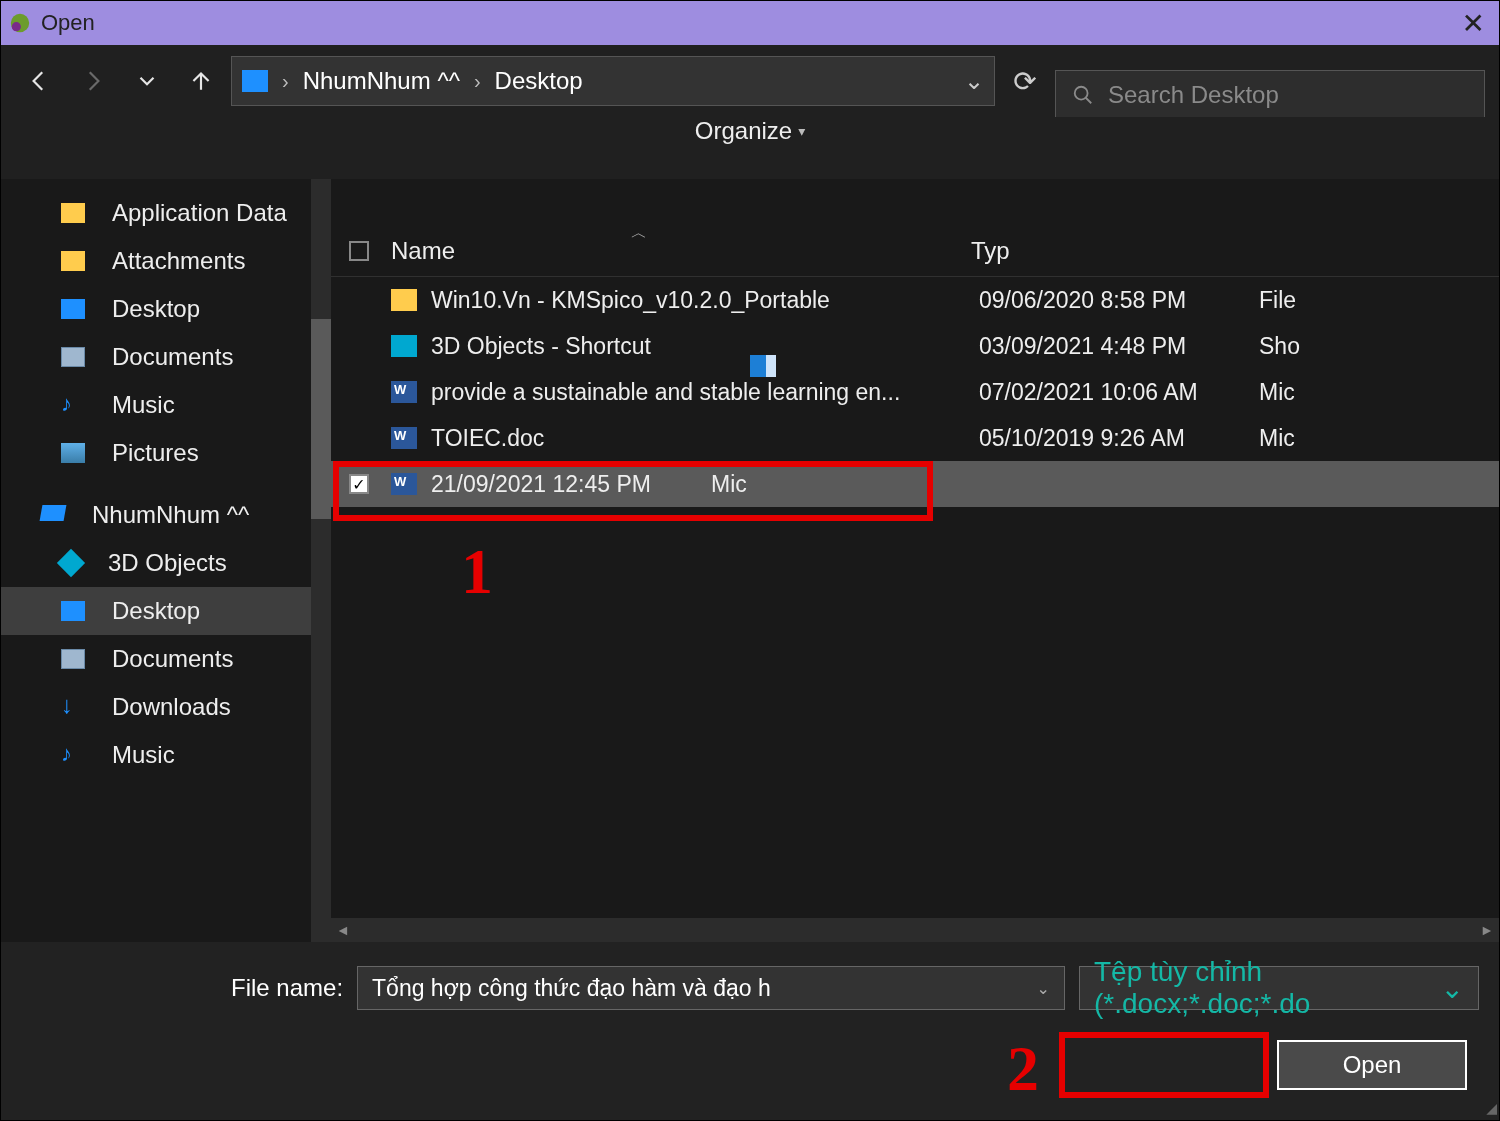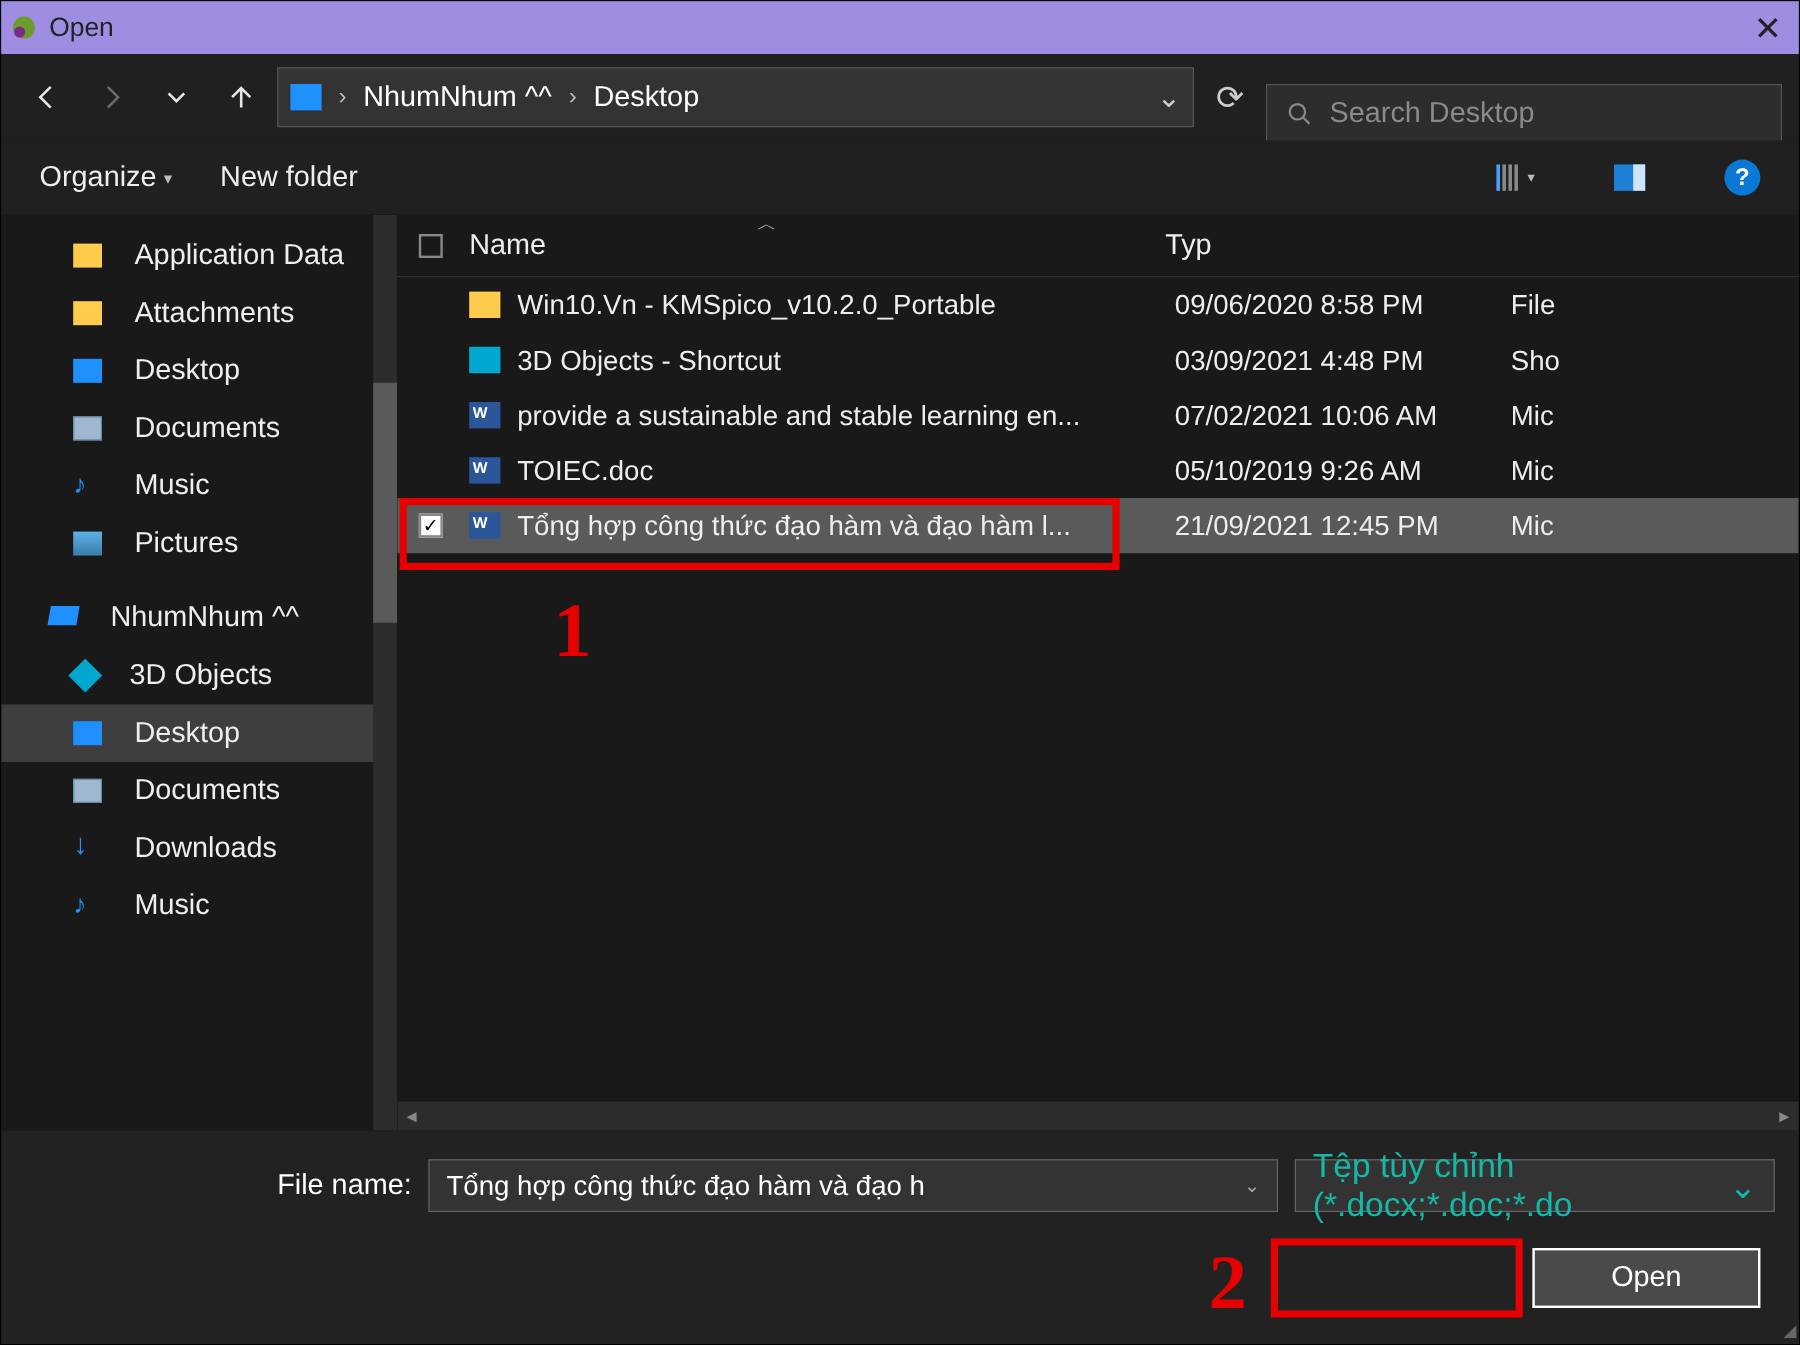--- a/index.html
+++ b/index.html
@@ -22,21 +22,21 @@
 .breadcrumb { flex: 1; height: 50px; background: #333; display: flex; align-items: center; padding: 0 10px; gap: 14px; font-size: 24px; border: 1px solid #555; }
 .breadcrumb .thispc { width: 26px; height: 22px; background: #1e90ff; display: inline-block; }
 .breadcrumb .sep { color: #bdbdbd; font-size: 20px; }
 .breadcrumb .crumb { color: #fff; white-space: nowrap; }
 .breadcrumb .dd { margin-left: auto; color: #ccc; }
 .refresh { width: 48px; height: 50px; display: flex; align-items: center; justify-content: center; background: transparent; color: #ccc; font-size: 28px; cursor: pointer; }
 .searchbox { width: 430px; height: 50px; background: #2d2d2d; border: 1px solid #555; display: flex; align-items: center; padding: 0 16px; gap: 14px; color: #8a8a8a; font-size: 24px; margin-top: 28px; }
 .searchbox svg { width: 22px; height: 22px; stroke: #8a8a8a; fill: none; stroke-width: 2; }
 
 
-.toolbar { height: 62px; display: flex; align-items: center; padding: 0 32px; gap: 40px; background: #202020; }
+.toolbar { height: 62px; display: flex; align-items: center; padding: 0 32px; gap: 40px; background: #202020; flex-direction: column; }
 .toolbtn { color: #eee; font-size: 24px; display: flex; align-items: center; gap: 6px; cursor: pointer; }
 .toolbtn .caret { font-size: 14px; color: #bbb; }
 .toolspacer { flex: 1; }
 .tool-icon { color: #ddd; display: flex; align-items: center; cursor: pointer; }
 .viewicon { display: inline-flex; gap: 2px; }
 .viewicon .col { width: 3px; height: 22px; background: #888; }
 .viewicon .col.b { background: #4aa0ff; }
 .paneicon { width: 26px; height: 22px; background: #1d7fd6; position: relative; }
 .paneicon::after { content: ""; position: absolute; right: 0; top: 0; width: 10px; height: 100%; background: #cfe4fa; }
 .helpicon { width: 30px; height: 30px; border-radius: 50%; background: #0a78d4; color: #fff; display: flex; align-items: center; justify-content: center; font-size: 20px; font-weight: bold; }
@@ -60,21 +60,21 @@
 .sidebar .ico.pc::before { content: ""; position: absolute; width: 24px; height: 16px; background: #1e90ff; top: 0; transform: skewX(-10deg); }
 .sidebar .ico.obj3d { width: 20px; height: 20px; background: #00a8d0; transform: rotate(45deg); }
 .sidebar .ico.down { background: transparent; position: relative; }
 .sidebar .ico.down::before { content: "↓"; color: #1e90ff; font-size: 24px; font-weight: bold; position: absolute; top: -6px; }
 .sidebar .chev { color: #aaa; font-size: 16px; margin-left: auto; }
 .sidebar .scroll { position: absolute; right: 0; top: 0; width: 20px; height: 100%; background: #2c2c2c; }
 .sidebar .scroll .thumb { position: absolute; width: 100%; height: 200px; top: 140px; background: #5a5a5a; }
 
 
 .filepane { flex: 1; display: flex; flex-direction: column; overflow: hidden; }
-.fileheader { display: flex; align-items: center; height: 52px; font-size: 24px; color: #eee; padding-left: 18px; border-bottom: 1px solid #303030; }
+.fileheader { display: flex; align-items: center; height: 52px; font-size: 24px; color: #eee; padding-left: 18px; border-bottom: 1px solid #303030; margin-top: 46px; }
 .fileheader .chk { width: 20px; height: 20px; border: 2px solid #888; margin-right: 22px; }
 .fileheader .colname { flex: 0 0 580px; position: relative; }
 .fileheader .colname .sort { position: absolute; left: 240px; top: -14px; color: #aaa; font-size: 16px; }
 .fileheader .coldate { flex: 0 0 280px; }
 .fileheader .coltype { flex: 1; }
 .filelist { flex: 1; overflow: hidden; position: relative; }
 .frow { display: flex; align-items: center; height: 46px; font-size: 23px; color: #eee; padding-left: 18px; }
 .frow.sel { background: #5a5a5a; }
 .frow .chk { width: 20px; height: 20px; border: 2px solid transparent; margin-right: 22px; display: flex; align-items: center; justify-content: center; font-size: 16px; color: #000; }
 .frow.sel .chk { border-color: #888; background: #fff; }
@@ -283,21 +283,20 @@
           <div class="frow">
             <span class="chk"></span>
             <span class="fico word"></span>
             <span class="fname">TOIEC.doc</span>
             <span class="fdate">05/10/2019 9:26 AM</span>
             <span class="ftype">Mic</span>
           </div>
           <div class="frow sel">
             <span class="chk">✓</span>
             <span class="fico word"></span>
-            <span class="fname">Tổng hợp công thức đạo hàm và đạo hàm l...</span>
             <span class="fdate">21/09/2021 12:45 PM</span>
             <span class="ftype">Mic</span>
           </div>
 
       <div class="redbox1" style="left:2px; top:184px; width:600px; height:60px;"></div>
           <div class="annot" style="left:130px; top:258px;">1</div>
         </div>
       <div class="hscroll">
         <span class="arrow">◄</span>
         <span class="track"></span>

